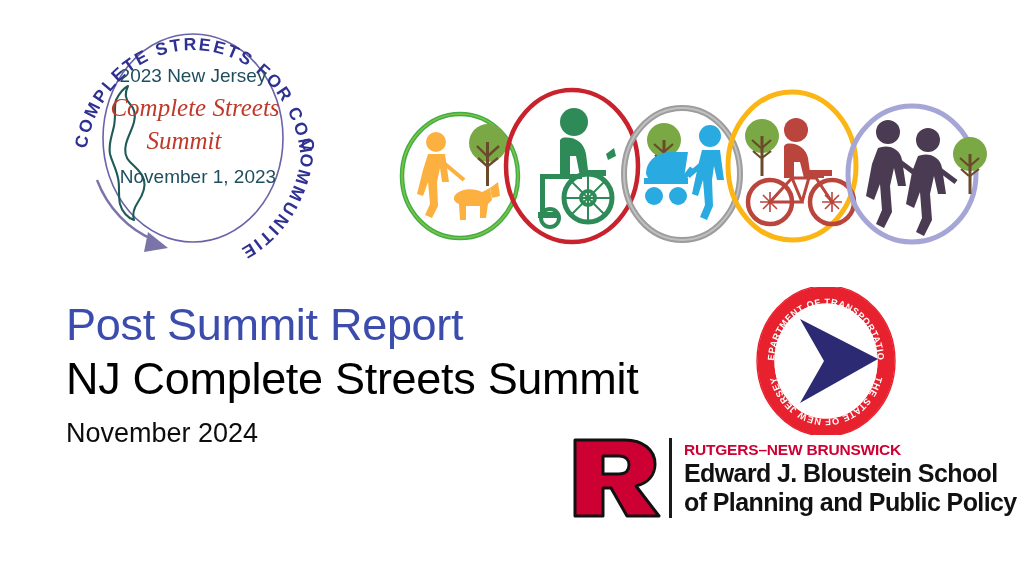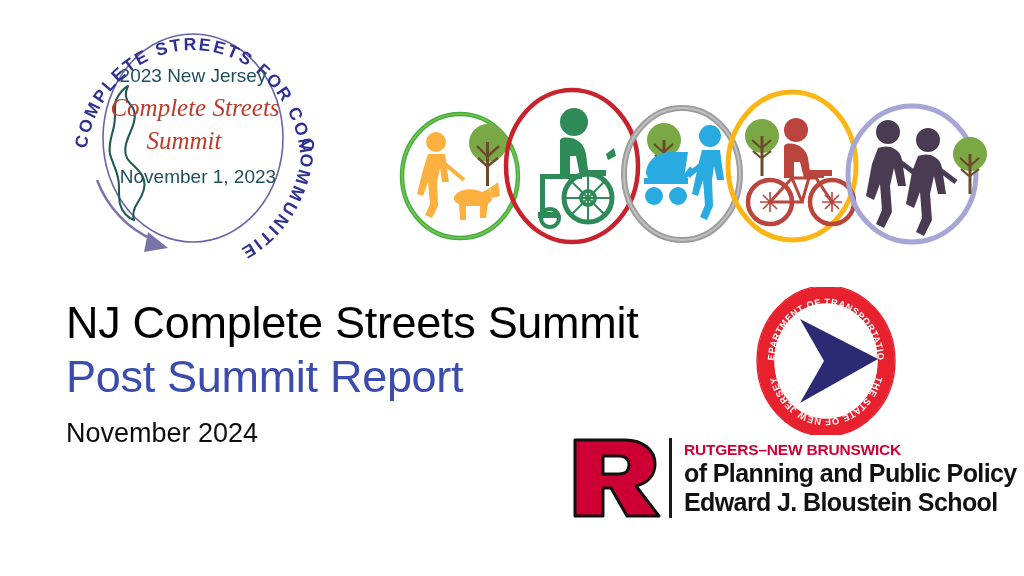--- a/index.html
+++ b/index.html
@@ -290,22 +290,22 @@
         <g>
           <circle cx="578" cy="76" r="17" fill="#7aa845"></circle>
           <rect x="576.5" y="76" width="3" height="40" fill="#6b4a2b"></rect>
           <path d="M577,88 L568,80 M578,88 L587,80 M577,98 L569,91 M578,98 L587,91" stroke="#6b4a2b" stroke-width="2.2" fill="none"></path>
         </g>
       </g>
     </svg>
   </div>
 
   <div id="title-block">
+    <div id="title-line2">Post Summit Report</div>
     <div id="title-line1">NJ Complete Streets Summit</div>
-    <div id="title-line2">Post Summit Report</div>
     <div id="subtitle">November 2024</div>
   </div>
 
   <div id="njdot-logo">
     <svg viewBox="0 0 148 148" width="148" height="148" xmlns="http://www.w3.org/2000/svg">
       <defs>
         <path id="dotTop" d="M 22,76 A 52,58 0 0 1 126,76" fill="none"></path>
         <path id="dotBottom" d="M 126,74 A 52,58 0 0 1 22,74" fill="none"></path>
       </defs>
 
@@ -330,19 +330,19 @@
         <svg viewBox="0 0 94 88" width="94" height="88" xmlns="http://www.w3.org/2000/svg">
           <path d="M6,6 L56,6 C74,6 86,16 86,30 C86,41 79,49 67,52
                    L90,82 L58,82 L42,54 L34,54 L34,82 L6,82 Z
                    M34,22 L34,40 L50,40 C57,40 60,36 60,31
                    C60,26 57,22 50,22 Z" fill="#cc0033" stroke="#111111" stroke-width="3" stroke-linejoin="round"></path>
         </svg>
       </div>
       <div class="ru-rule"></div>
       <div class="ru-text">
         <div class="ru-top">RUTGERS–NEW BRUNSWICK</div>
+        <div class="ru-main">Edward J. Bloustein School</div>
         <div class="ru-main">of Planning and Public Policy</div>
-        <div class="ru-main">Edward J. Bloustein School</div>
       </div>
     </div>
   </div>
 
 </div>
 
 </body></html>

